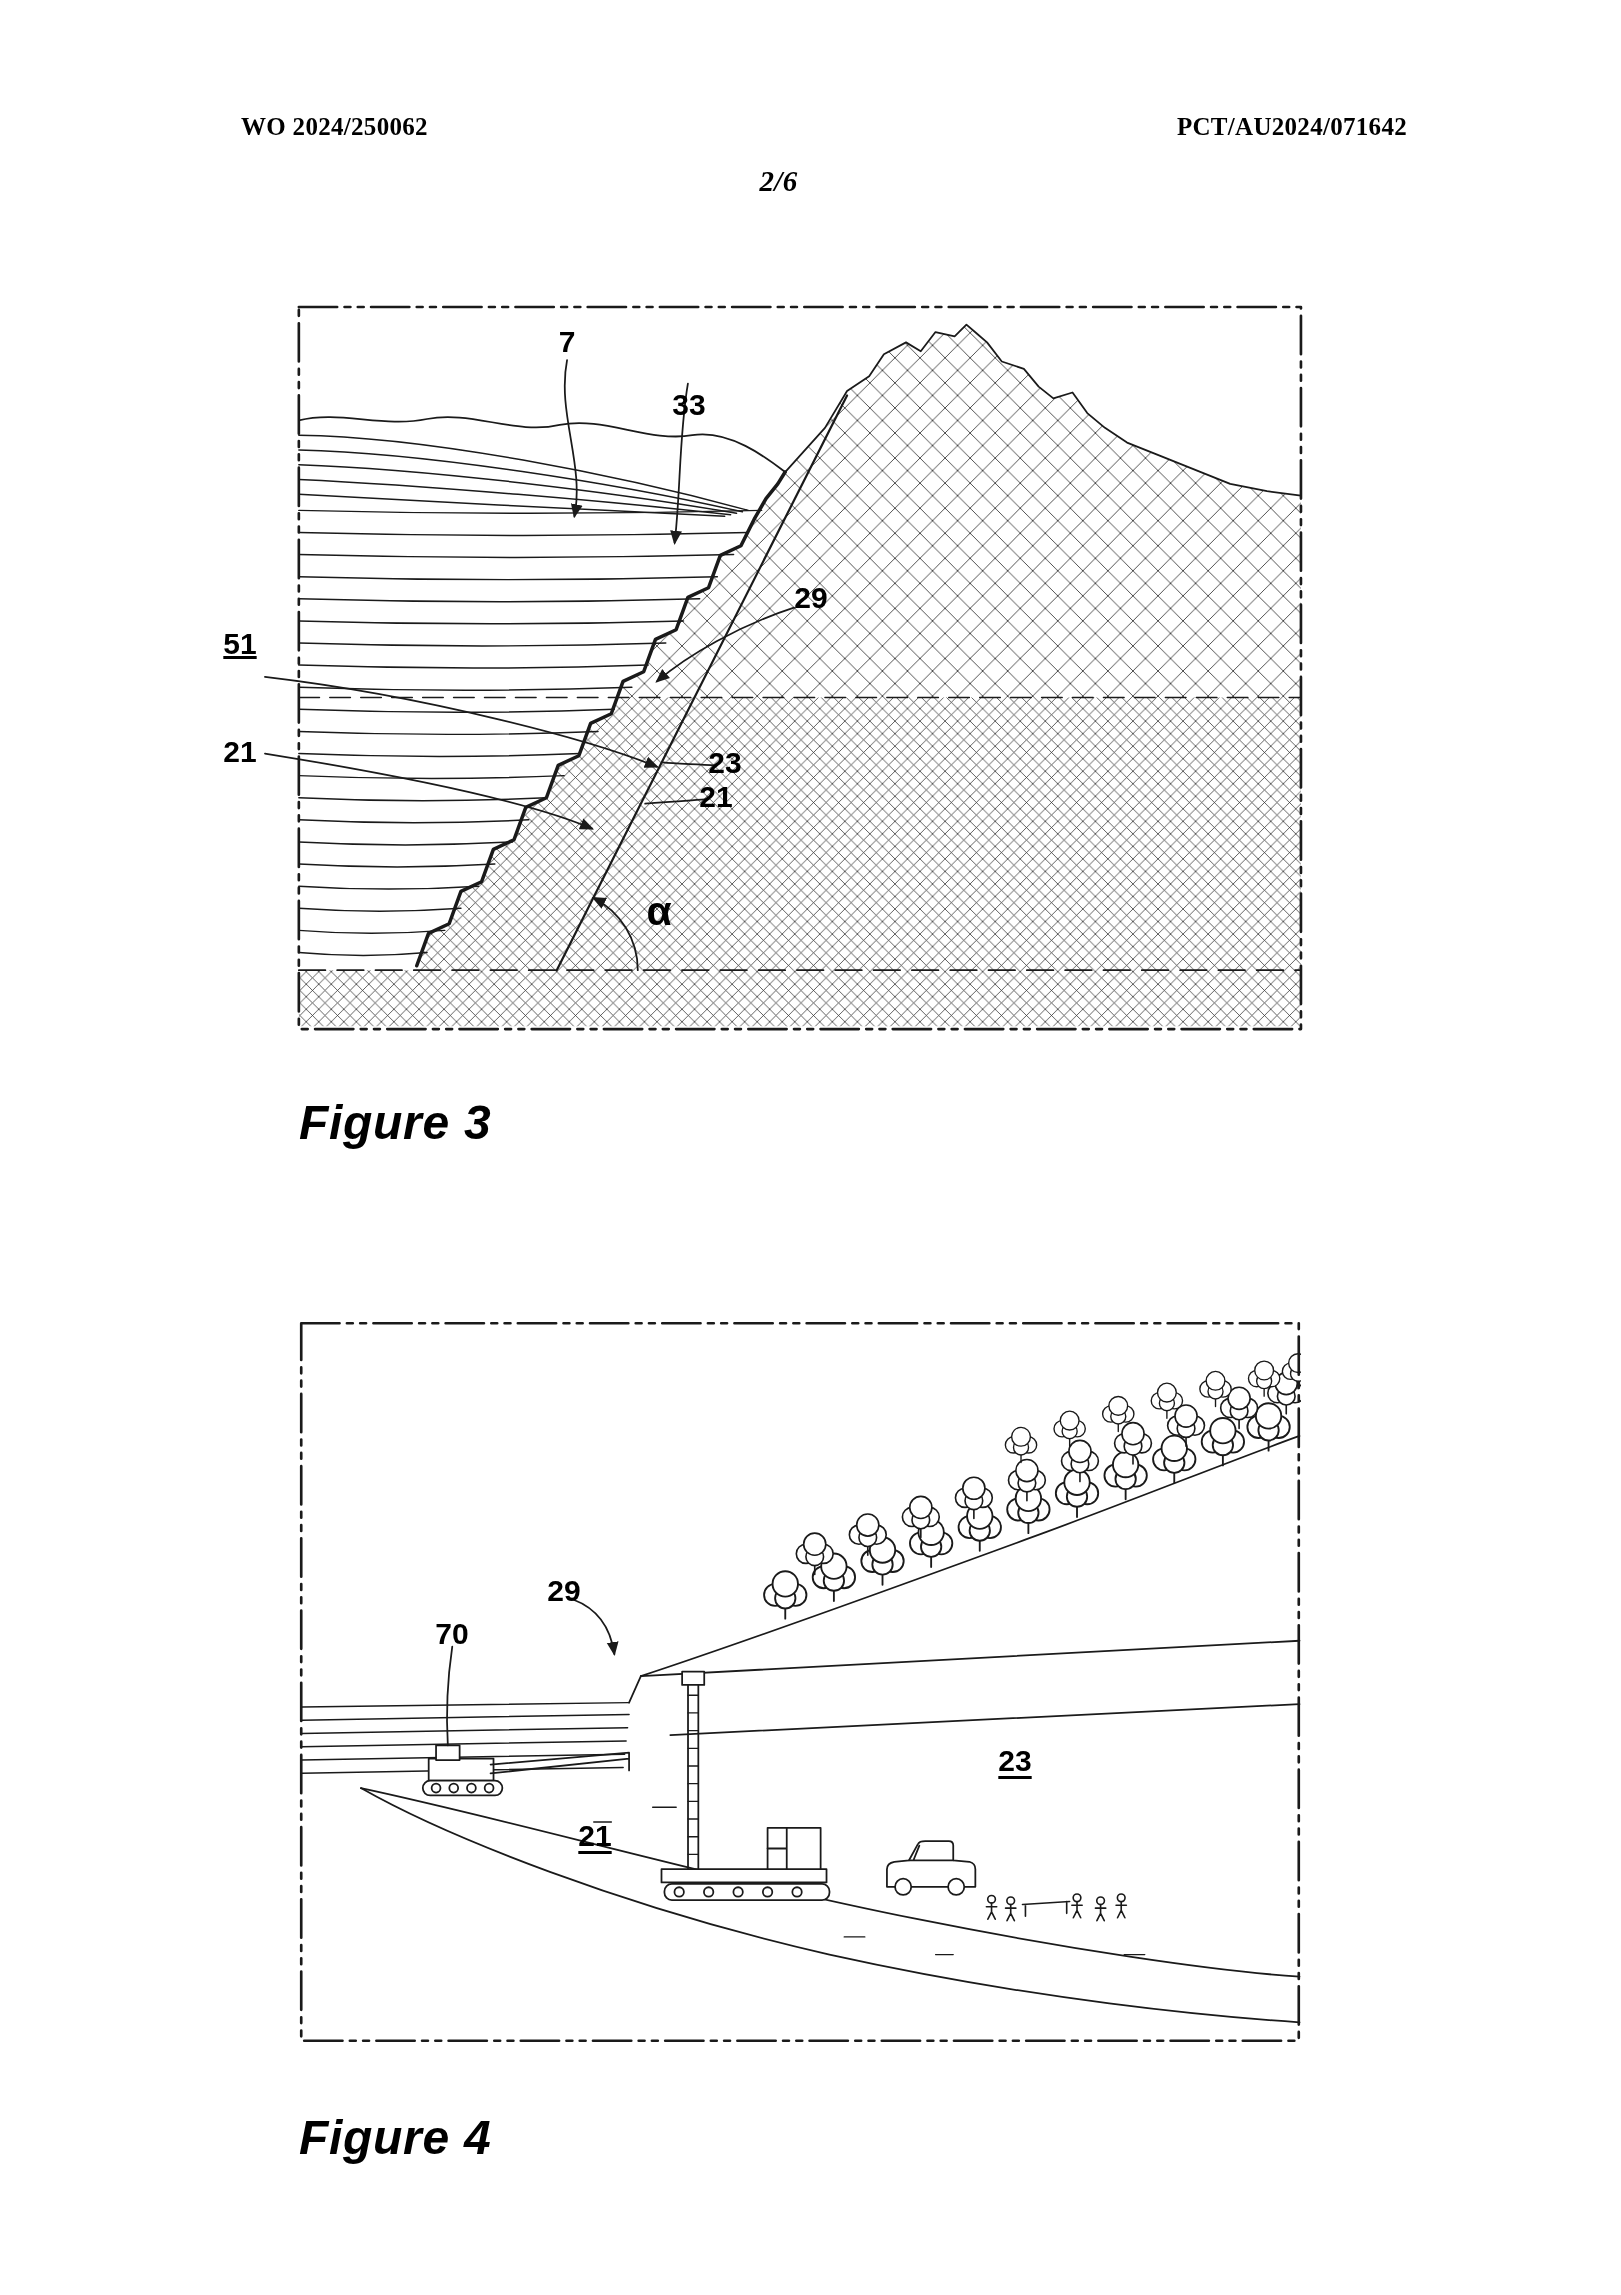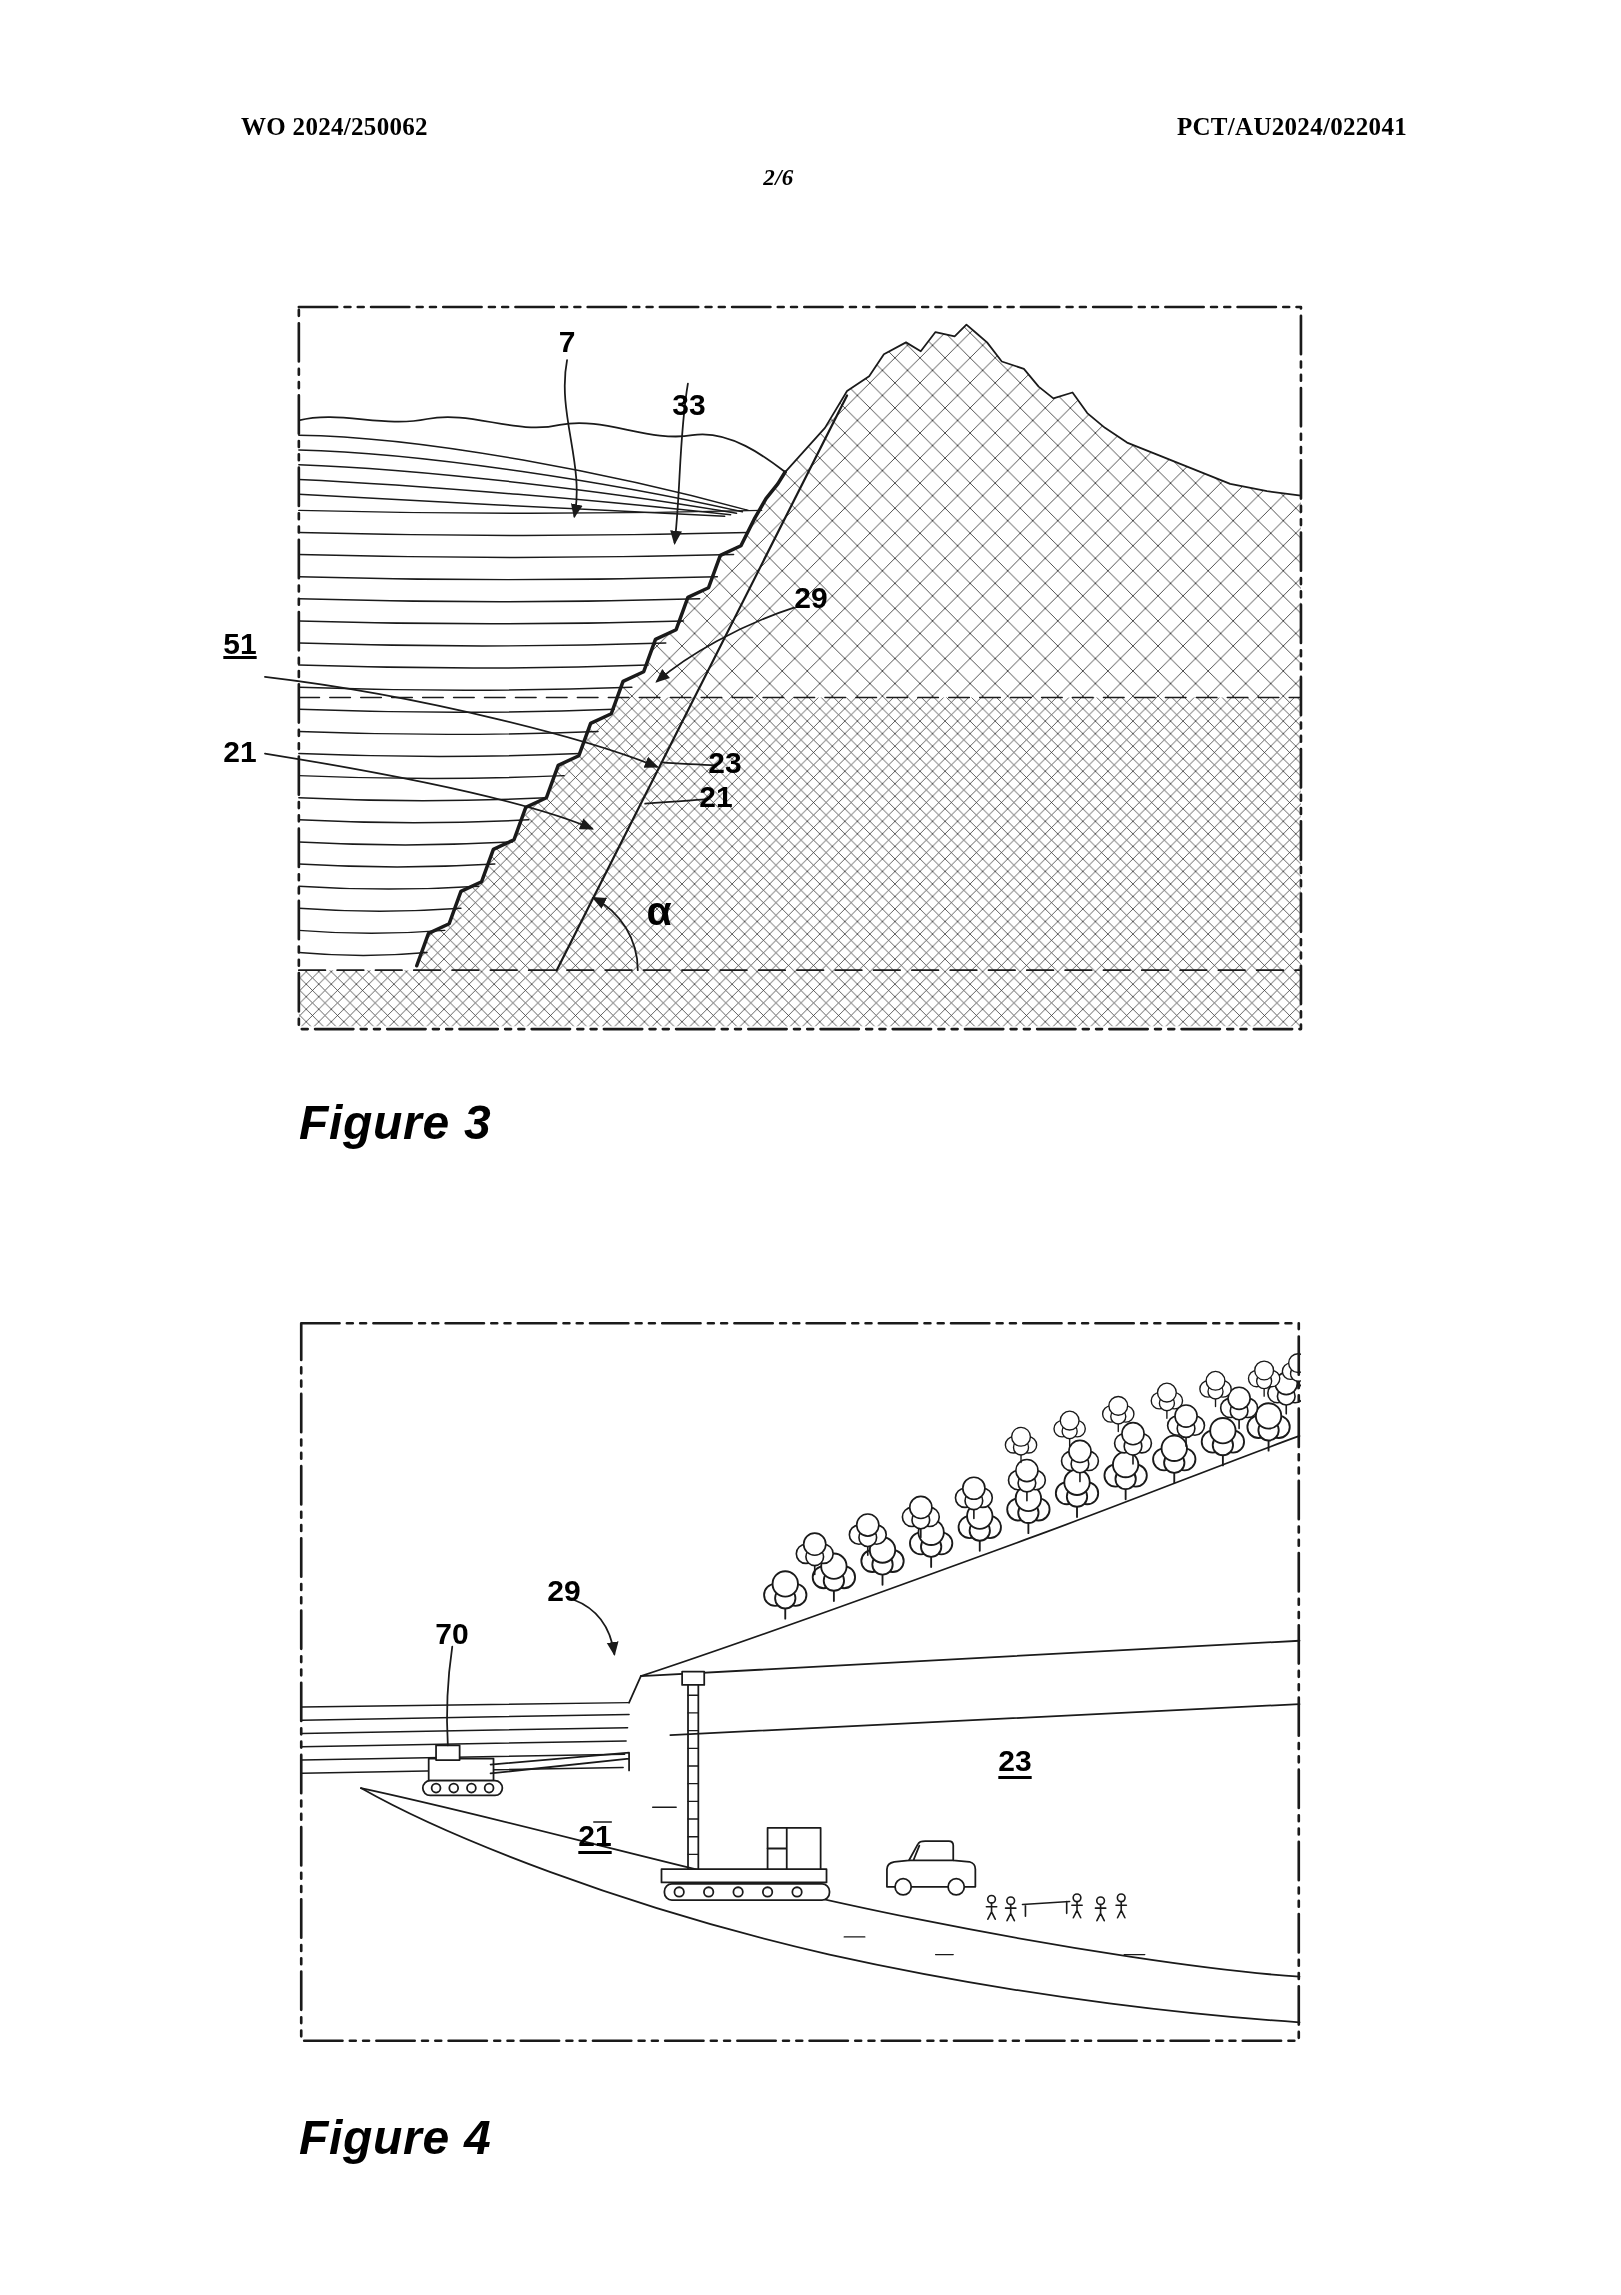--- a/index.html
+++ b/index.html
@@ -17,21 +17,21 @@
     font-size:25px;
     letter-spacing:0.3px;
     white-space:nowrap;
   }
   .hdr-left { left:241px; top:113px; }
   .hdr-right { right:215px; top:113px; }
   .hdr-page {
     left:687px; top:165px; width:183px;
     text-align:center;
     font-style:italic;
-    font-size:23px;
+    font-size:29px;
     font-weight:bold;
   }
   .fig-svg { position:absolute; }
   .ref {
     position:absolute;
     transform:translate(-50%,-50%);
     font-family:"Liberation Sans", sans-serif;
     font-weight:bold;
     font-size:30px;
     white-space:nowrap;
@@ -52,21 +52,21 @@
   .cap3 { top:1095px; }
   .cap4 { top:2110px; }
   svg { display:block; }
 </style>
 </head>
 <body>
 
 <div class="page">
 
   <div class="hdr hdr-left">WO 2024/250062</div>
-  <div class="hdr hdr-right">PCT/AU2024/022041</div>
+  <div class="hdr hdr-right">PCT/AU2024/071642</div>
   <div class="hdr hdr-page">2/6</div>
 
   <svg class="fig-svg" style="left:206px; top:295px;" width="1120" height="752" viewBox="0 0 760 510">
     <defs>
       <pattern id="hatchA" width="17" height="17" patternUnits="userSpaceOnUse">
         <path d="M0,17 L17,0 M0,0 L17,17" stroke="#2a2a2a" stroke-width="0.55" fill="none"></path>
       </pattern>
       <pattern id="hatchB" width="8.5" height="8.5" patternUnits="userSpaceOnUse">
         <path d="M0,8.5 L8.5,0 M0,0 L8.5,8.5" stroke="#2a2a2a" stroke-width="0.5" fill="none"></path>
       </pattern>

